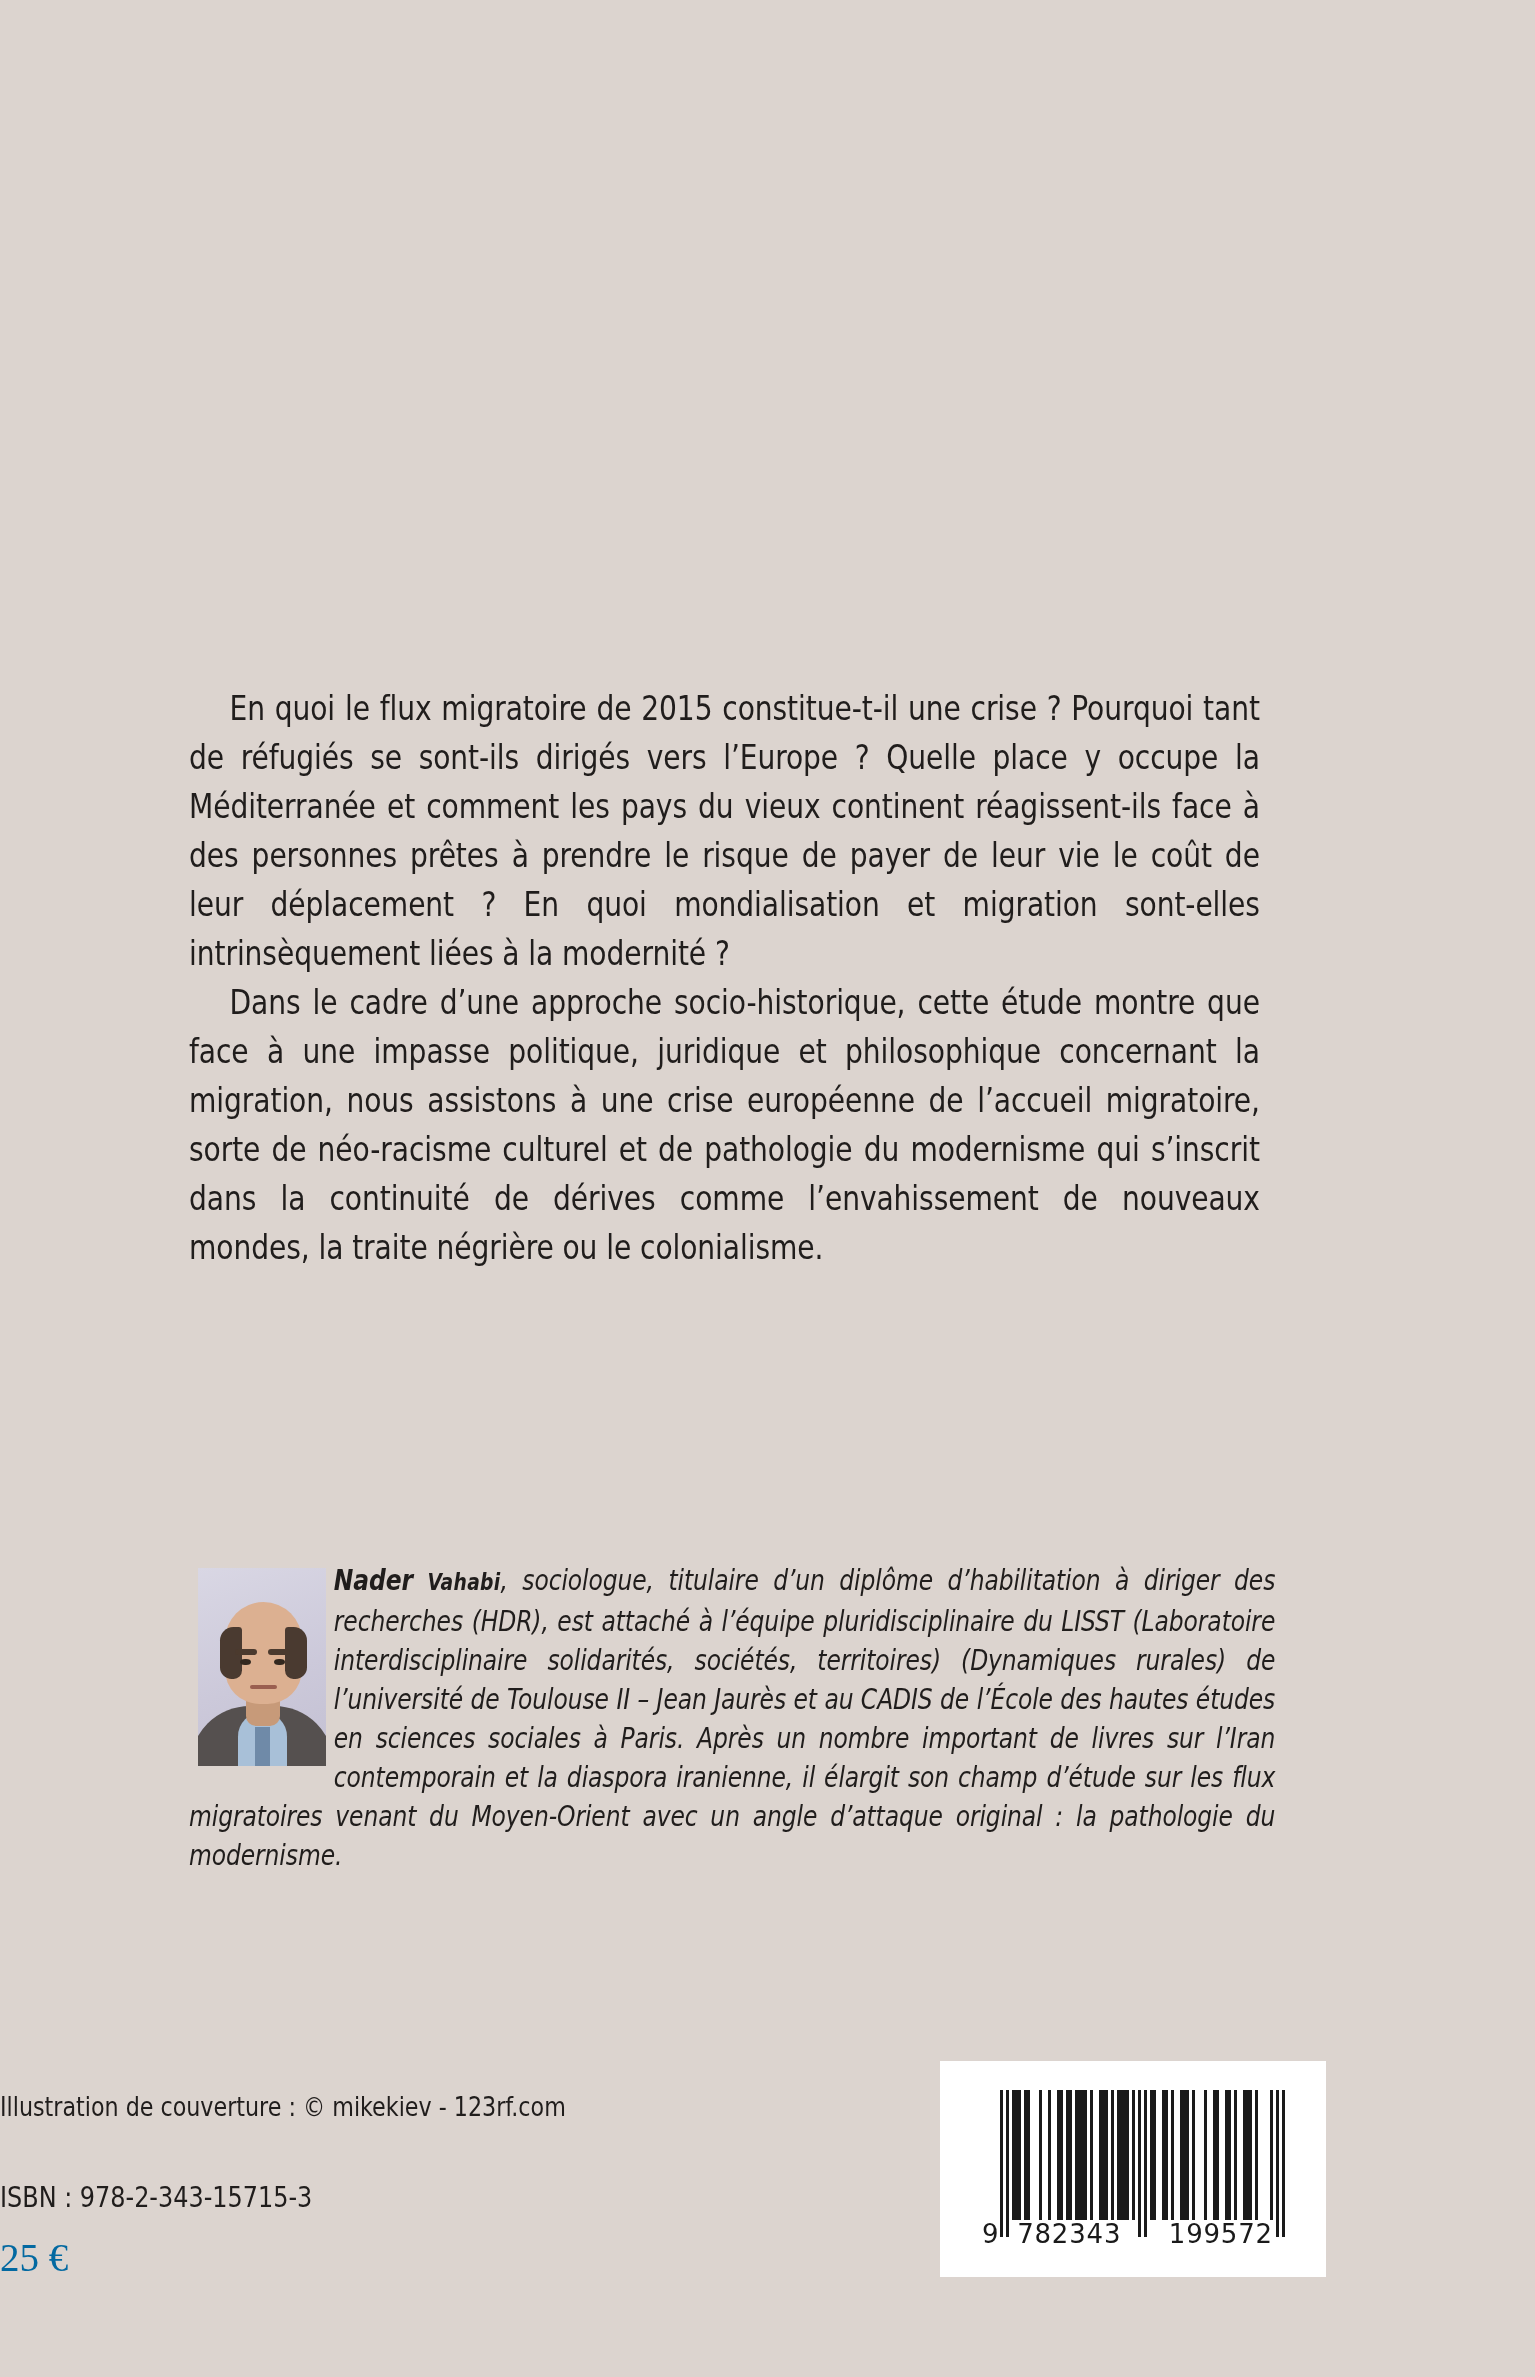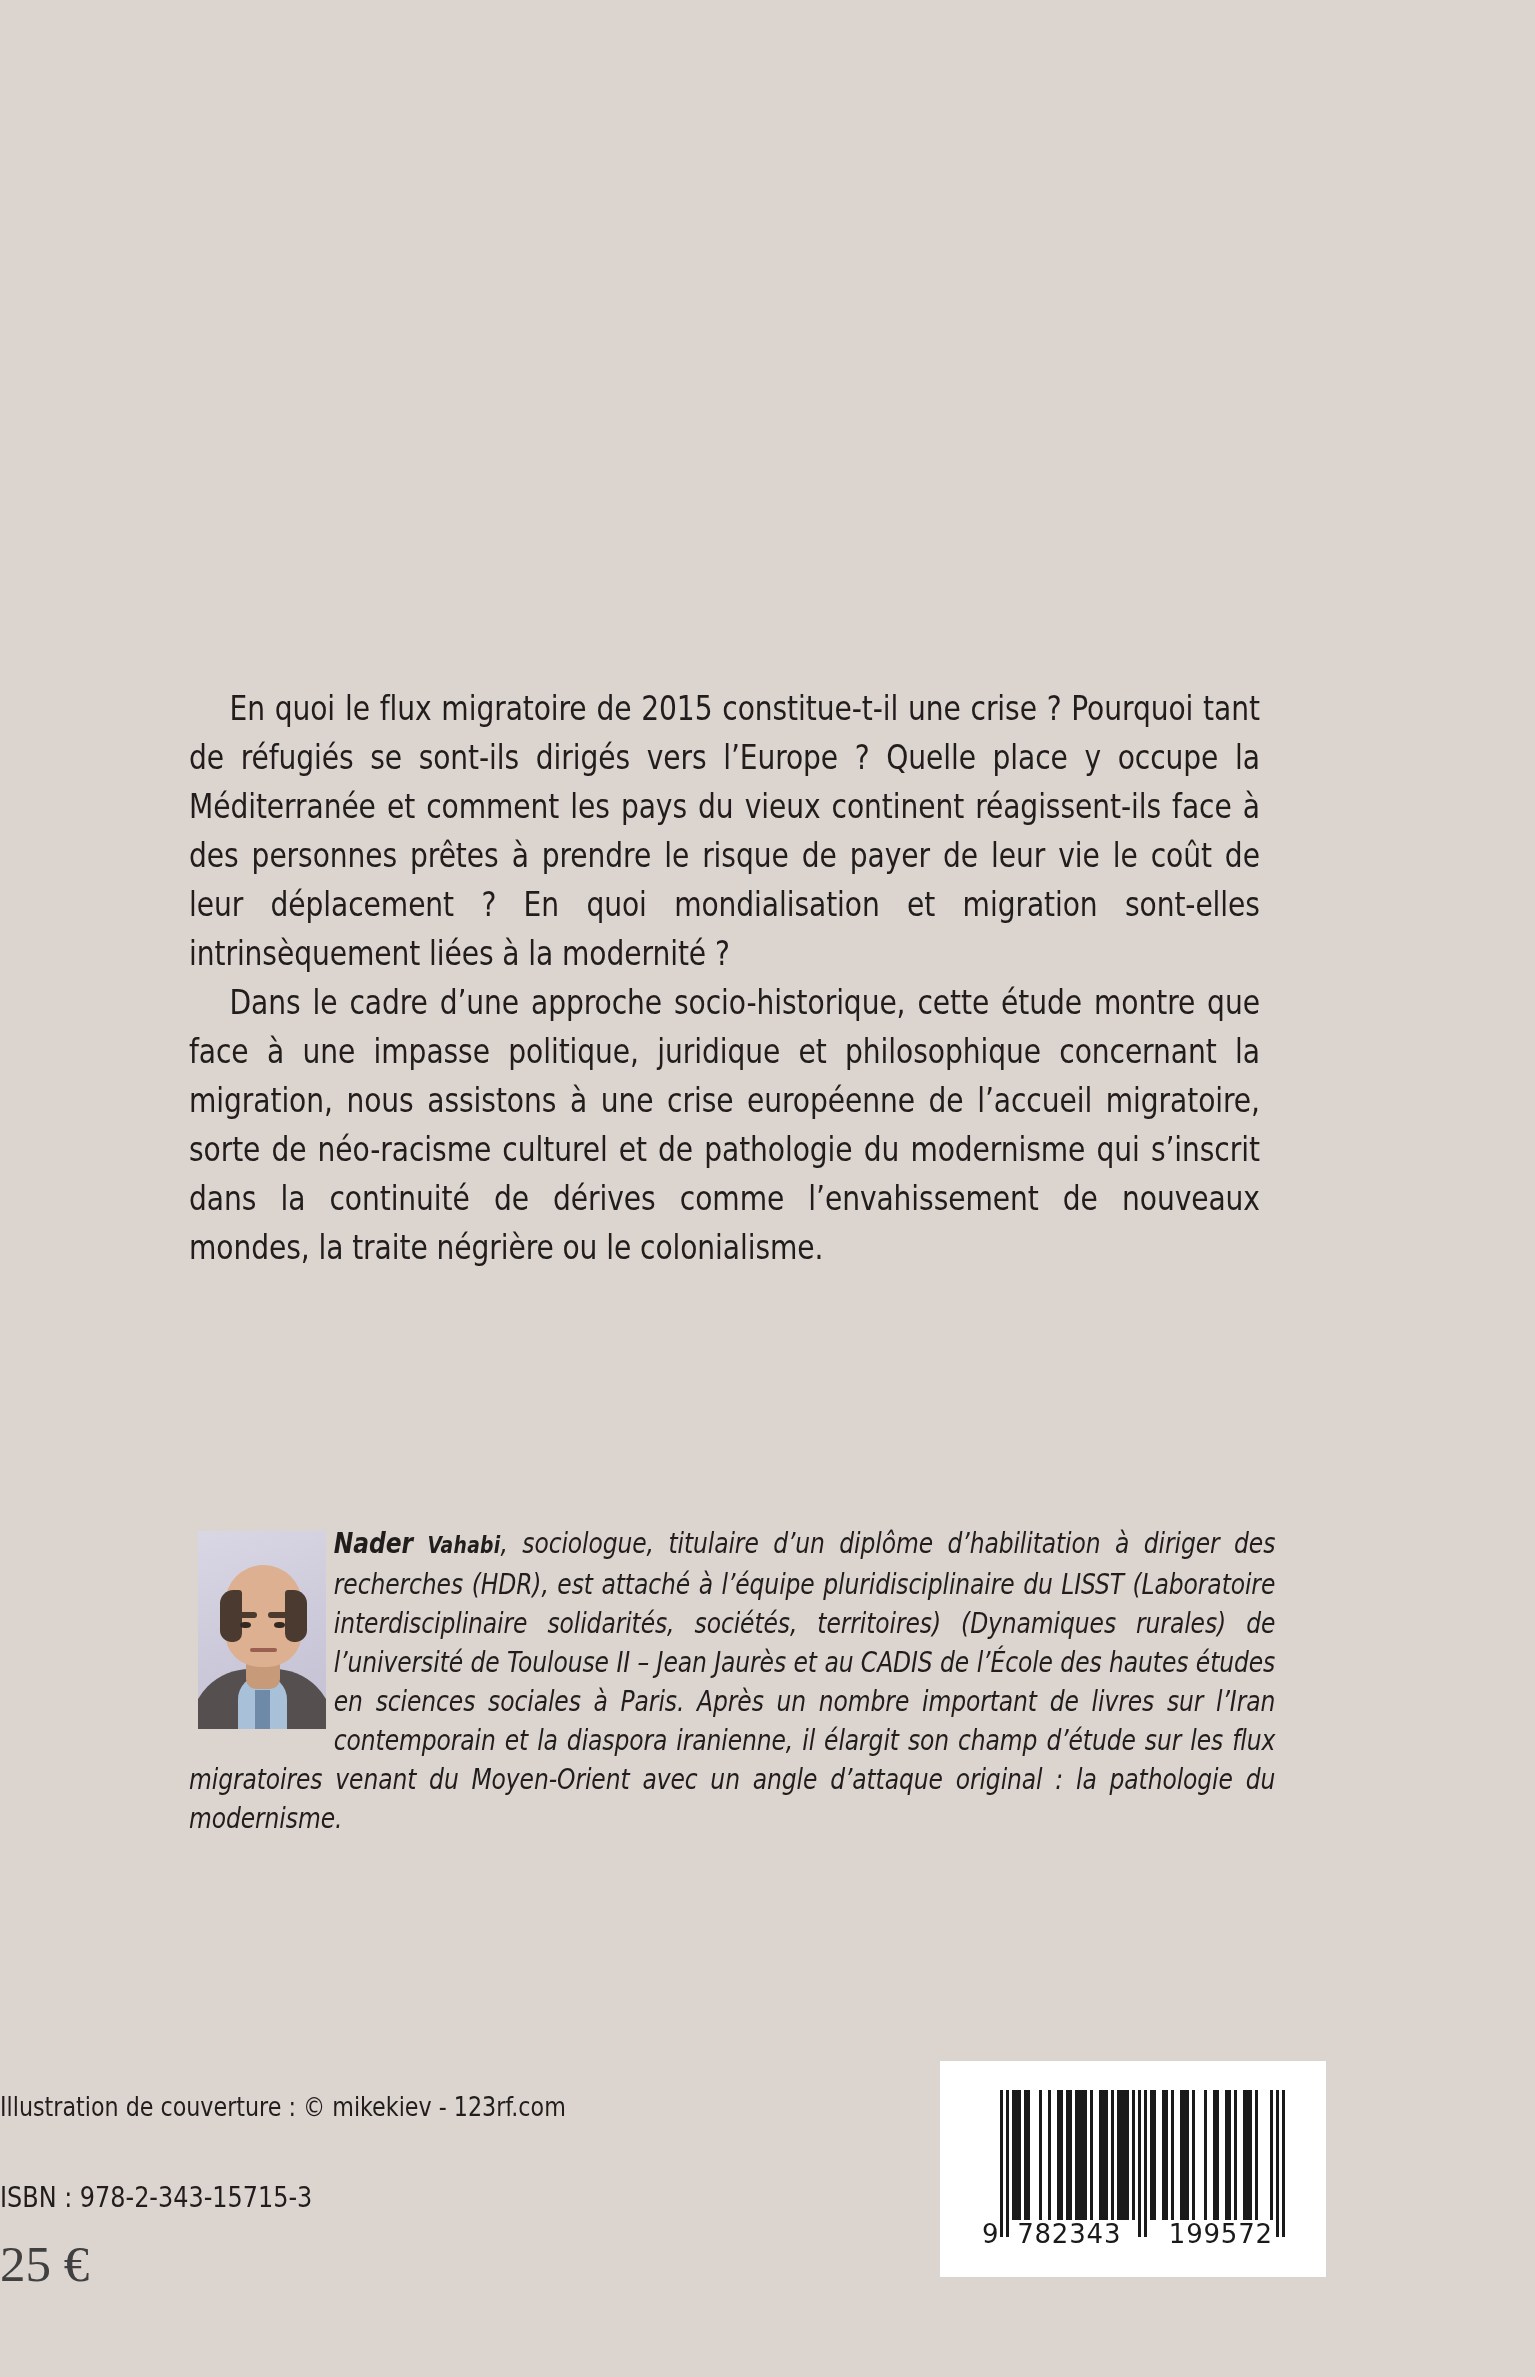--- a/index.html
+++ b/index.html
@@ -74,21 +74,21 @@
     transform: scaleX(0.92);
     transform-origin: left top;
     letter-spacing: -0.1px;
   }
   .blurb p + p { margin-top: 0px; }
 
   
   .bio {
     position: absolute;
     left: 189px;
-    top: 1524px;
+    top: 1561px;
     width: 1168px;
     color: #201d1c;
   }
   .bio-photo {
     float: left;
     width: 128px;
     height: 198px;
     margin: 6.7px 18.5px 3.4px 9.2px;
     position: relative;
     overflow: hidden;
@@ -205,22 +205,22 @@
     color: #201d1c;
     transform: scaleX(0.95);
     transform-origin: left top;
     white-space: nowrap;
   }
   .footer-price {
     position: absolute;
     left: 0;
     top: 2235px;
     font-family: "Liberation Serif", "DejaVu Serif", serif;
-    font-size: 51px;
-    color: #404040;
+    font-size: 39px;
+    color: #0369a1;
     white-space: nowrap;
   }
 
   
   .barcode-box {
     position: absolute;
     left: 940px;
     top: 2061px;
     width: 386px;
     height: 216px;

